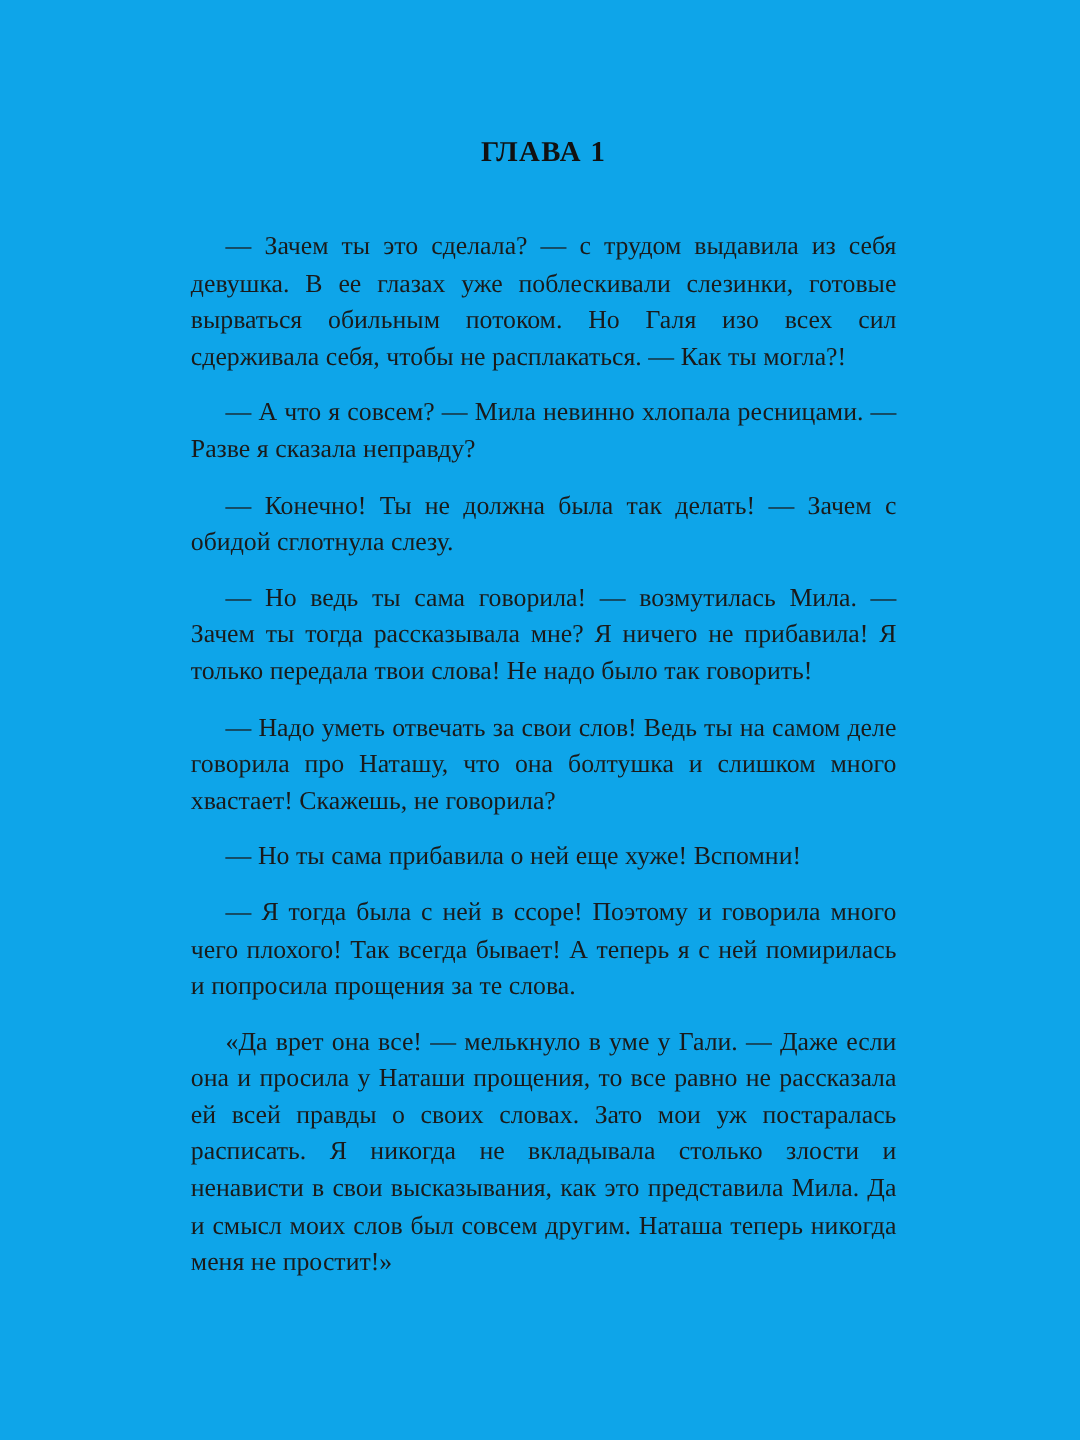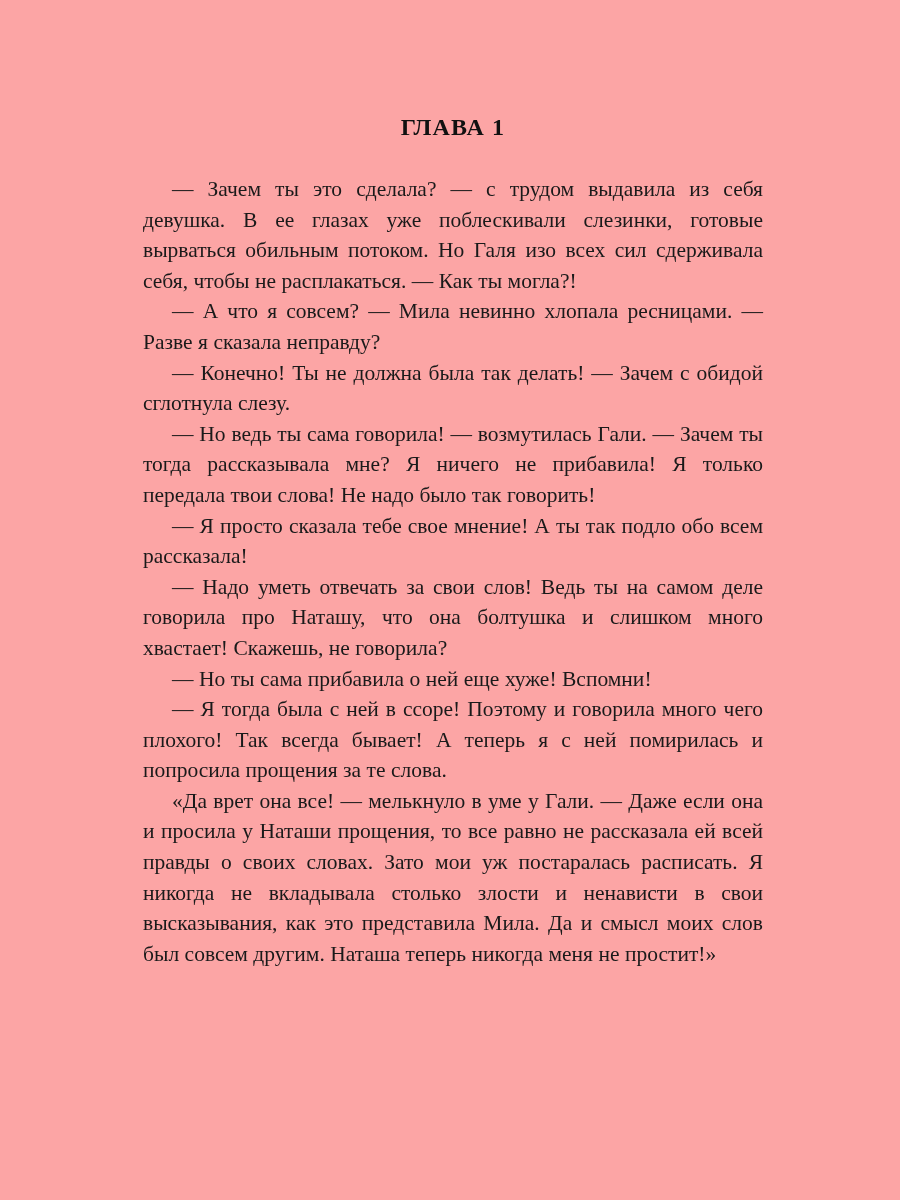--- a/index.html
+++ b/index.html
@@ -14,21 +14,21 @@
     overflow: hidden;
     font-family: "Liberation Serif", "DejaVu Serif", serif;
     color: #1a1a1a;
     -webkit-font-smoothing: antialiased;
   }
 
   .page {
     position: relative;
     width: 900px;
     height: 1200px;
-    background: #fca5a5;
+    background: #0ea5e9;
     box-sizing: border-box;
   }
 
   .text-column {
     position: absolute;
     left: 143px;
     top: 0;
     width: 620px;
   }
 
@@ -55,21 +55,21 @@
   .chapter-heading .heading-line.chapter-title {
     letter-spacing: 0.6px;
   }
 
   .body-text {
     margin: 0;
     padding-top: 31px;
   }
 
   .body-text p {
-    margin: 0;
+    margin: 16px;
     padding: 0;
     text-align: justify;
     text-align-last: left;
     text-indent: 29px;
     font-size: 21.5px;
     line-height: 30.6px;
     word-spacing: 0.1px;
     hyphens: none;
     color: #1a1a1a;
   }
@@ -82,22 +82,21 @@
   <div class="text-column">
 
     <h1 class="chapter-heading">
       <span class="heading-line chapter-number">ГЛАВА 1</span>
     </h1>
 
     <div class="body-text">
       <p>— Зачем ты это сделала? — с трудом выдавила из себя девушка. В ее глазах уже поблескивали слезинки, готовые вырваться обильным потоком. Но Галя изо всех сил сдерживала себя, чтобы не расплакаться. — Как ты могла?!</p>
       <p>— А что я совсем? — Мила невинно хлопала ресницами. — Разве я сказала неправду?</p>
       <p>— Конечно! Ты не должна была так делать! — Зачем с обидой сглотнула слезу.</p>
-      <p>— Но ведь ты сама говорила! — возмутилась Гали. — Зачем ты тогда рассказывала мне? Я ничего не прибавила! Я только передала твои слова! Не надо было так говорить!</p>
-      <p>— Я просто сказала тебе свое мнение! А ты так подло обо всем рассказала!</p>
+      <p>— Но ведь ты сама говорила! — возмутилась Мила. — Зачем ты тогда рассказывала мне? Я ничего не прибавила! Я только передала твои слова! Не надо было так говорить!</p>
       <p>— Надо уметь отвечать за свои слов! Ведь ты на самом деле говорила про Наташу, что она болтушка и слишком много хвастает! Скажешь, не говорила?</p>
       <p>— Но ты сама прибавила о ней еще хуже! Вспомни!</p>
       <p>— Я тогда была с ней в ссоре! Поэтому и говорила много чего плохого! Так всегда бывает! А теперь я с ней помирилась и попросила прощения за те слова.</p>
       <p>«Да врет она все! — мелькнуло в уме у Гали. — Даже если она и просила у Наташи прощения, то все равно не рассказала ей всей правды о своих словах. Зато мои уж постаралась расписать. Я никогда не вкладывала столько злости и ненависти в свои высказывания, как это представила Мила. Да и смысл моих слов был совсем другим. Наташа теперь никогда меня не простит!»</p>
     </div>
 
   </div>
 
 </div>
 

